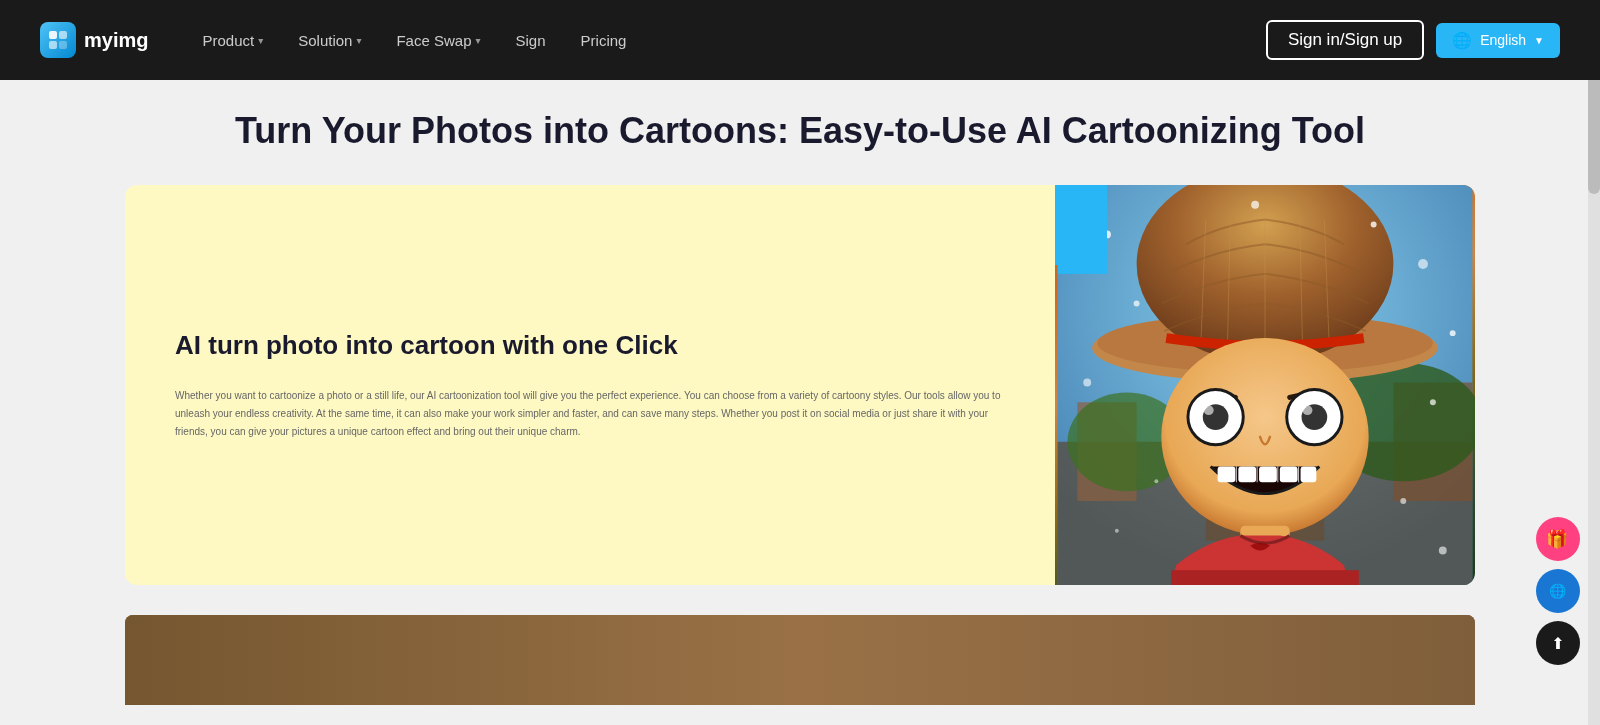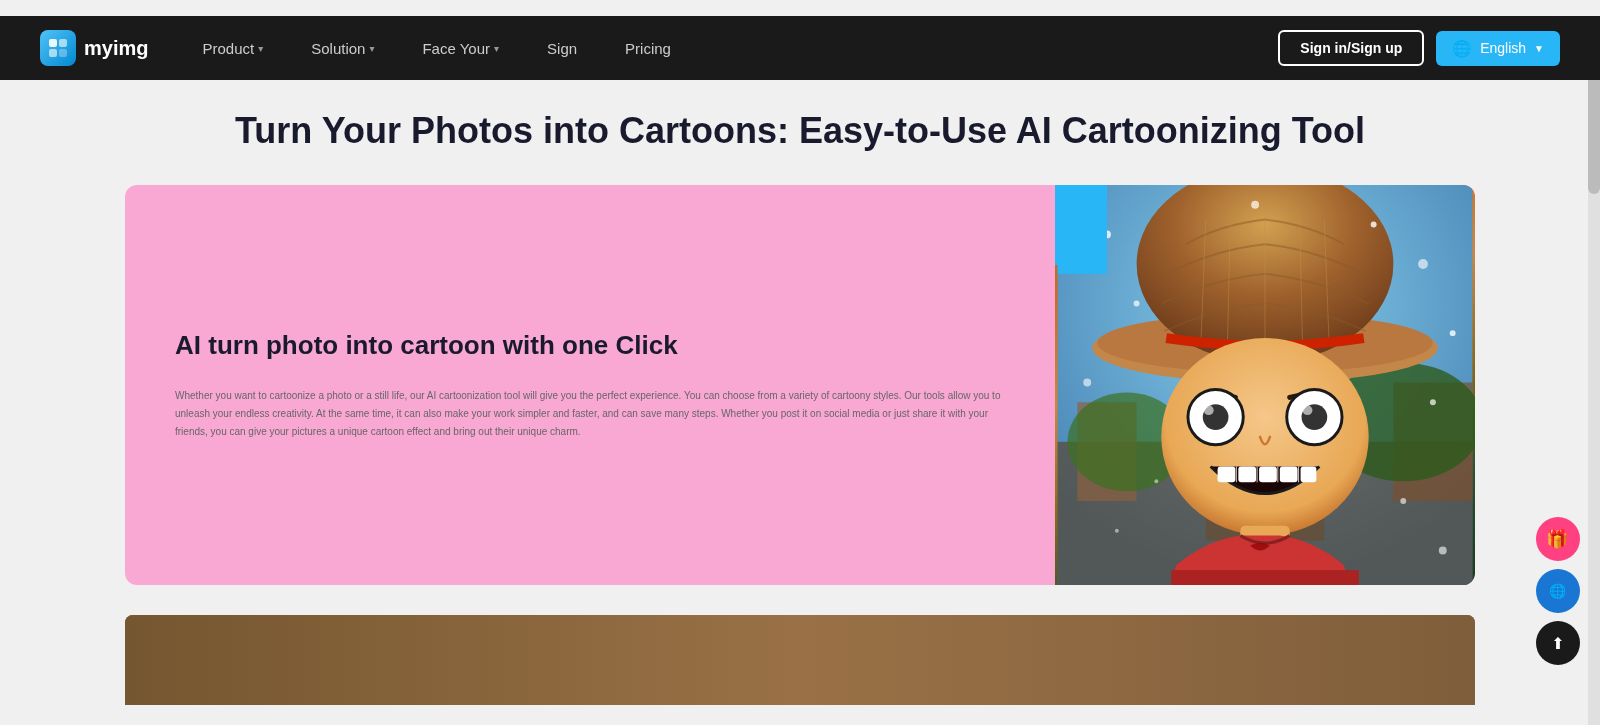--- a/index.html
+++ b/index.html
@@ -1,26 +1,26 @@
 <!DOCTYPE html>
 <html><head>
   <meta charset="utf-8">
   <style>
     * { margin: 0; padding: 0; box-sizing: border-box; }
     body { font-family: -apple-system, BlinkMacSystemFont, 'Segoe UI', sans-serif; background: #f0f0f0; min-height: 725px; overflow-x: hidden; }
 
     
     .navbar {
       background: #1a1a1a;
-      height: 64px;
+      height: 80px;
       display: flex;
       align-items: center;
       padding: 0 40px;
       position: fixed;
-      top: 16px; left: 0; right: 0;
+      top: 0; left: 0; right: 0;
       z-index: 100;
     }
     .navbar-logo {
       display: flex;
       align-items: center;
       gap: 8px;
       text-decoration: none;
       margin-right: 40px;
     }
     .logo-icon {
@@ -36,21 +36,21 @@
       font-size: 14px;
     }
     .logo-text {
       color: white;
       font-size: 20px;
       font-weight: 600;
     }
     .navbar-nav {
       display: flex;
       align-items: center;
-      gap: 20px;
+      gap: 7px;
       flex: 1;
     }
     .nav-item {
       color: #ccc;
       font-size: 15px;
       padding: 8px 14px;
       cursor: pointer;
       display: flex;
       align-items: center;
       gap: 4px;
@@ -65,22 +65,22 @@
       display: flex;
       align-items: center;
       gap: 12px;
     }
     .btn-signin {
       background: transparent;
       border: 2px solid white;
       color: white;
       padding: 8px 20px;
       border-radius: 6px;
-      font-size: 14px;
-      font-weight: 700;
+      font-size: 17px;
+      font-weight: 400;
       cursor: pointer;
     }
     .btn-language {
       background: #29b6f6;
       border: none;
       color: white;
       padding: 8px 16px;
       border-radius: 6px;
       font-size: 14px;
       font-weight: 500;
@@ -130,21 +130,21 @@
     }
     .page-title {
       font-size: 36px;
       font-weight: 700;
       color: #1a1a2e;
       line-height: 1.3;
     }
 
     
     .content-card {
-      background: #f9a8d4;
+      background: #fef9c3;
       border-radius: 12px;
       display: flex;
       align-items: stretch;
       overflow: hidden;
       max-width: 1350px;
       margin: 0 auto;
       min-height: 400px;
       position: relative;
     }
     .card-left {
@@ -258,21 +258,21 @@
   <div class="navbar-nav">
     <div class="nav-item">
       <span>Product</span>
       <span class="nav-chevron">▾</span>
     </div>
     <div class="nav-item">
       <span>Solution</span>
       <span class="nav-chevron">▾</span>
     </div>
     <div class="nav-item">
-      <span>Face Your</span>
+      <span>Face Swap</span>
       <span class="nav-chevron">▾</span>
     </div>
     <div class="nav-item">
       <span>Sign</span>
     </div>
     <div class="nav-item">
       <span>Pricing</span>
     </div>
   </div>
 

